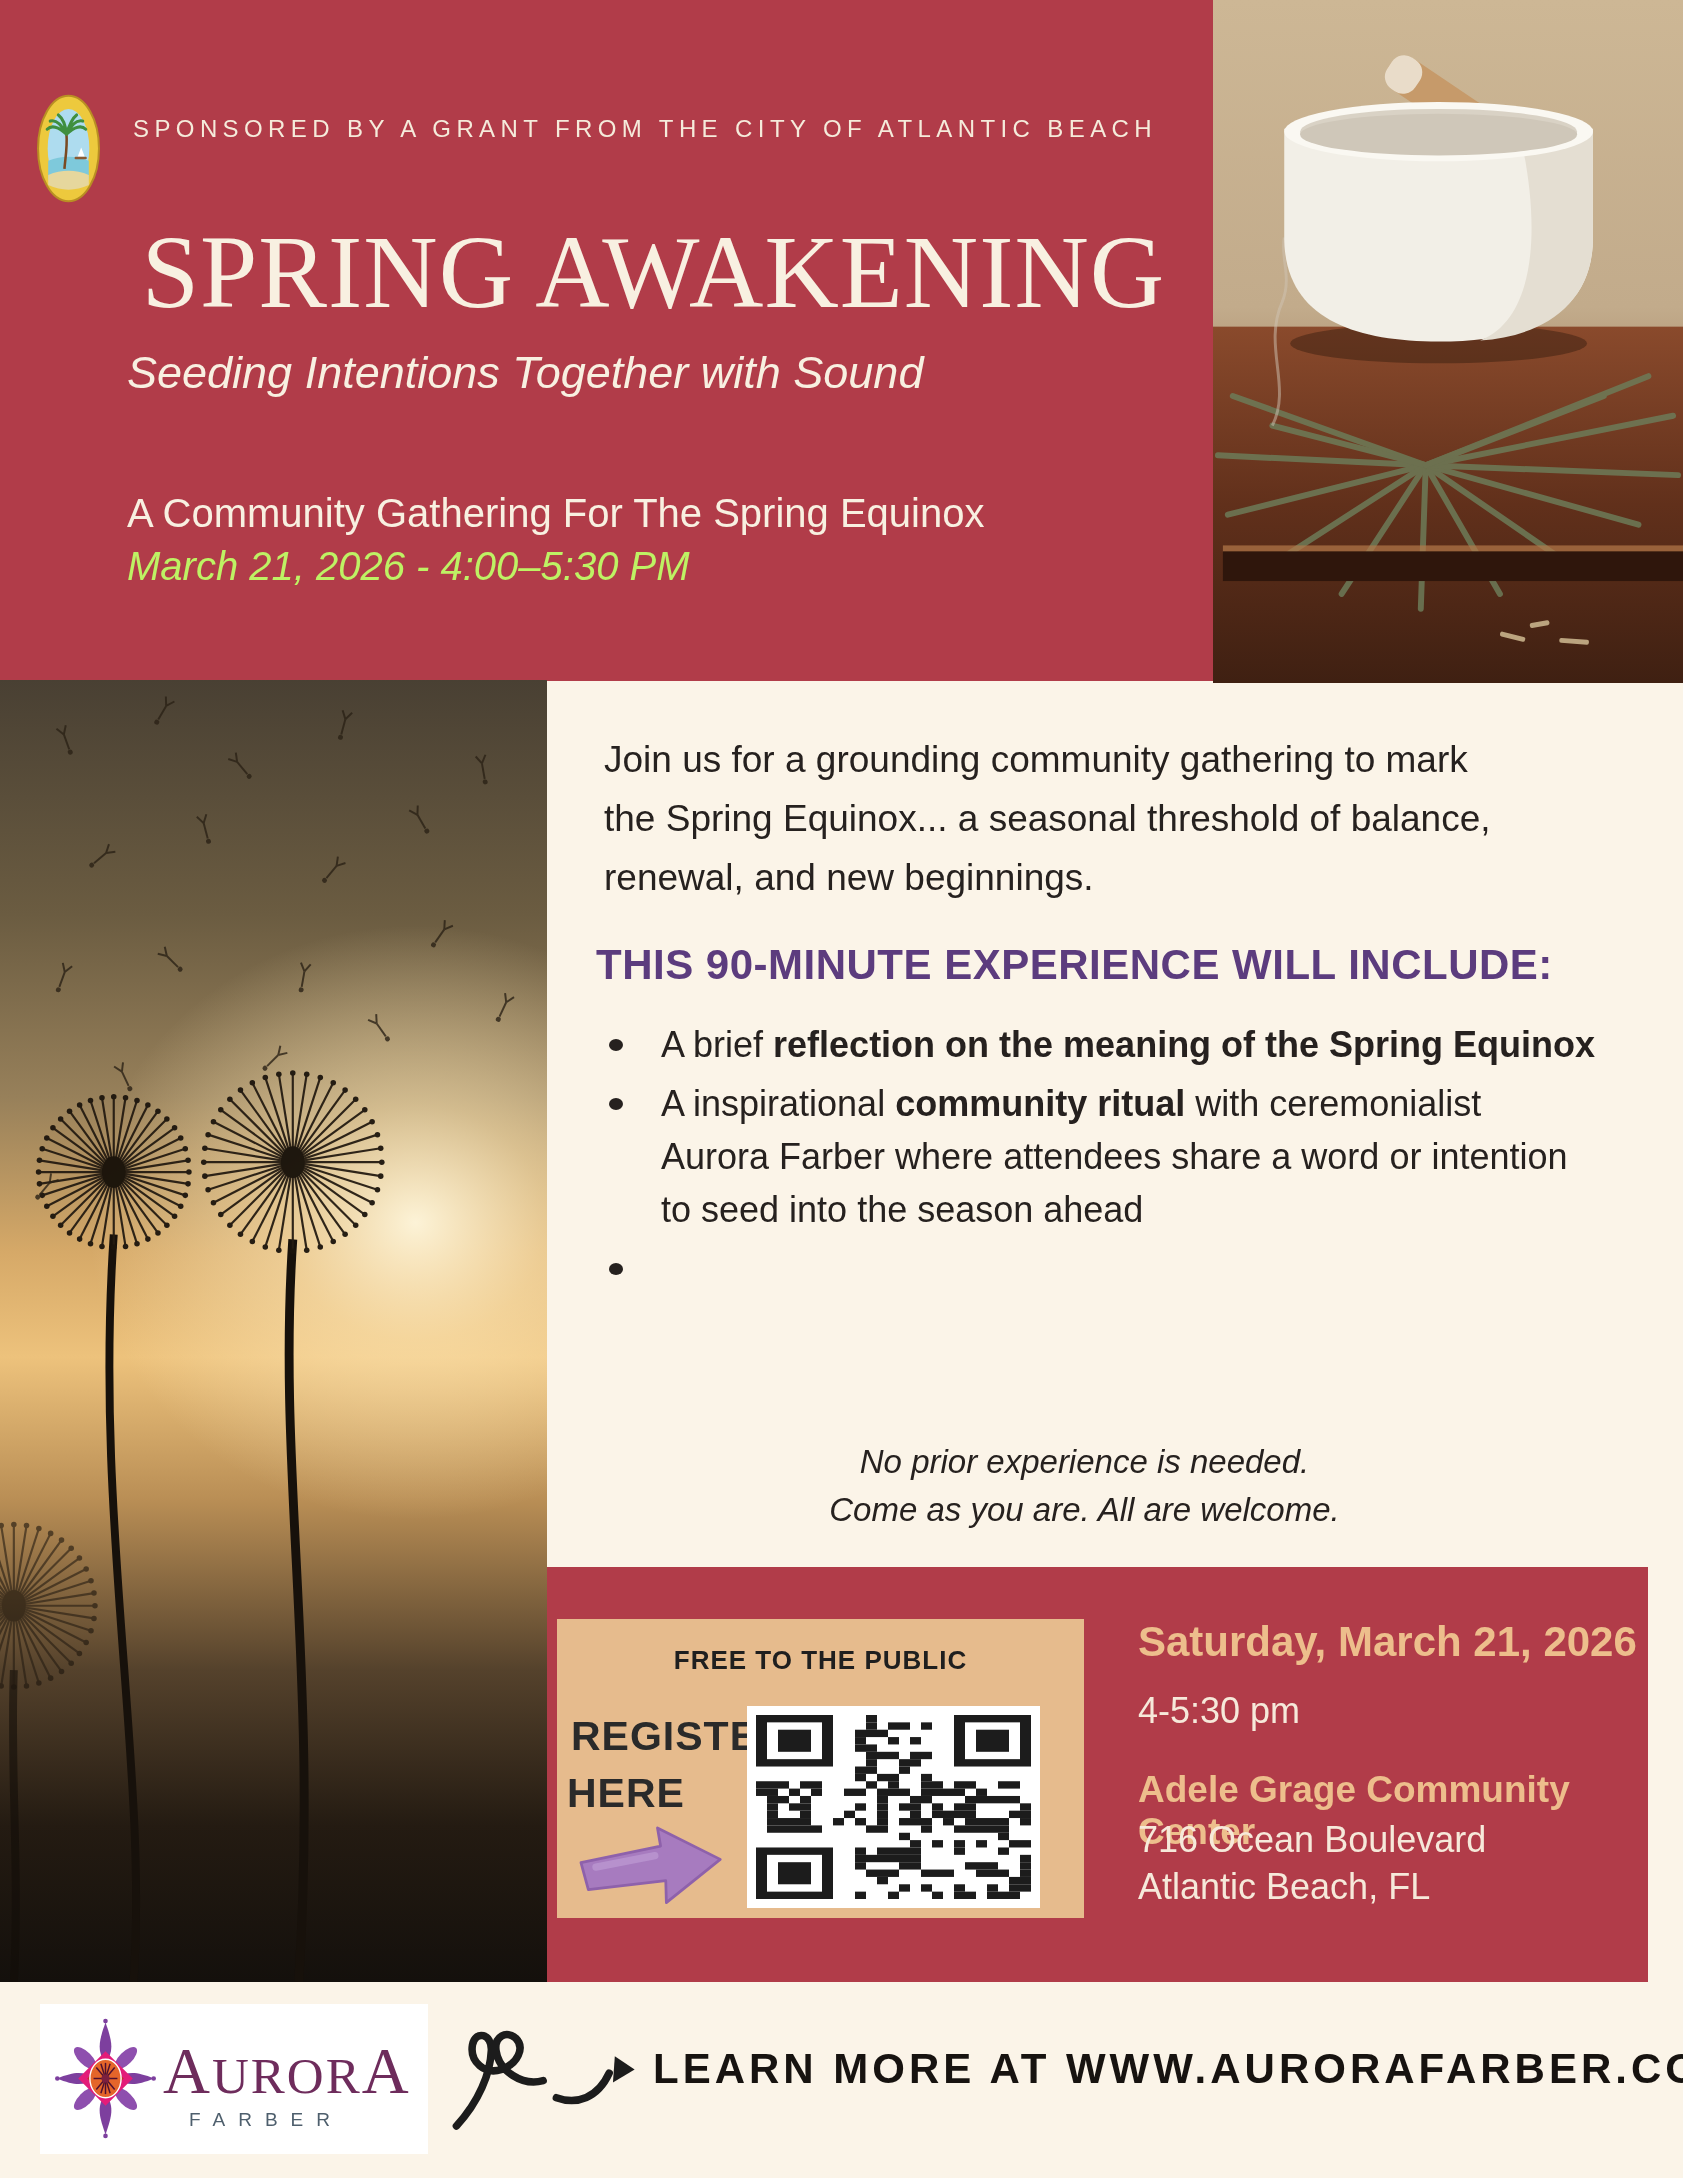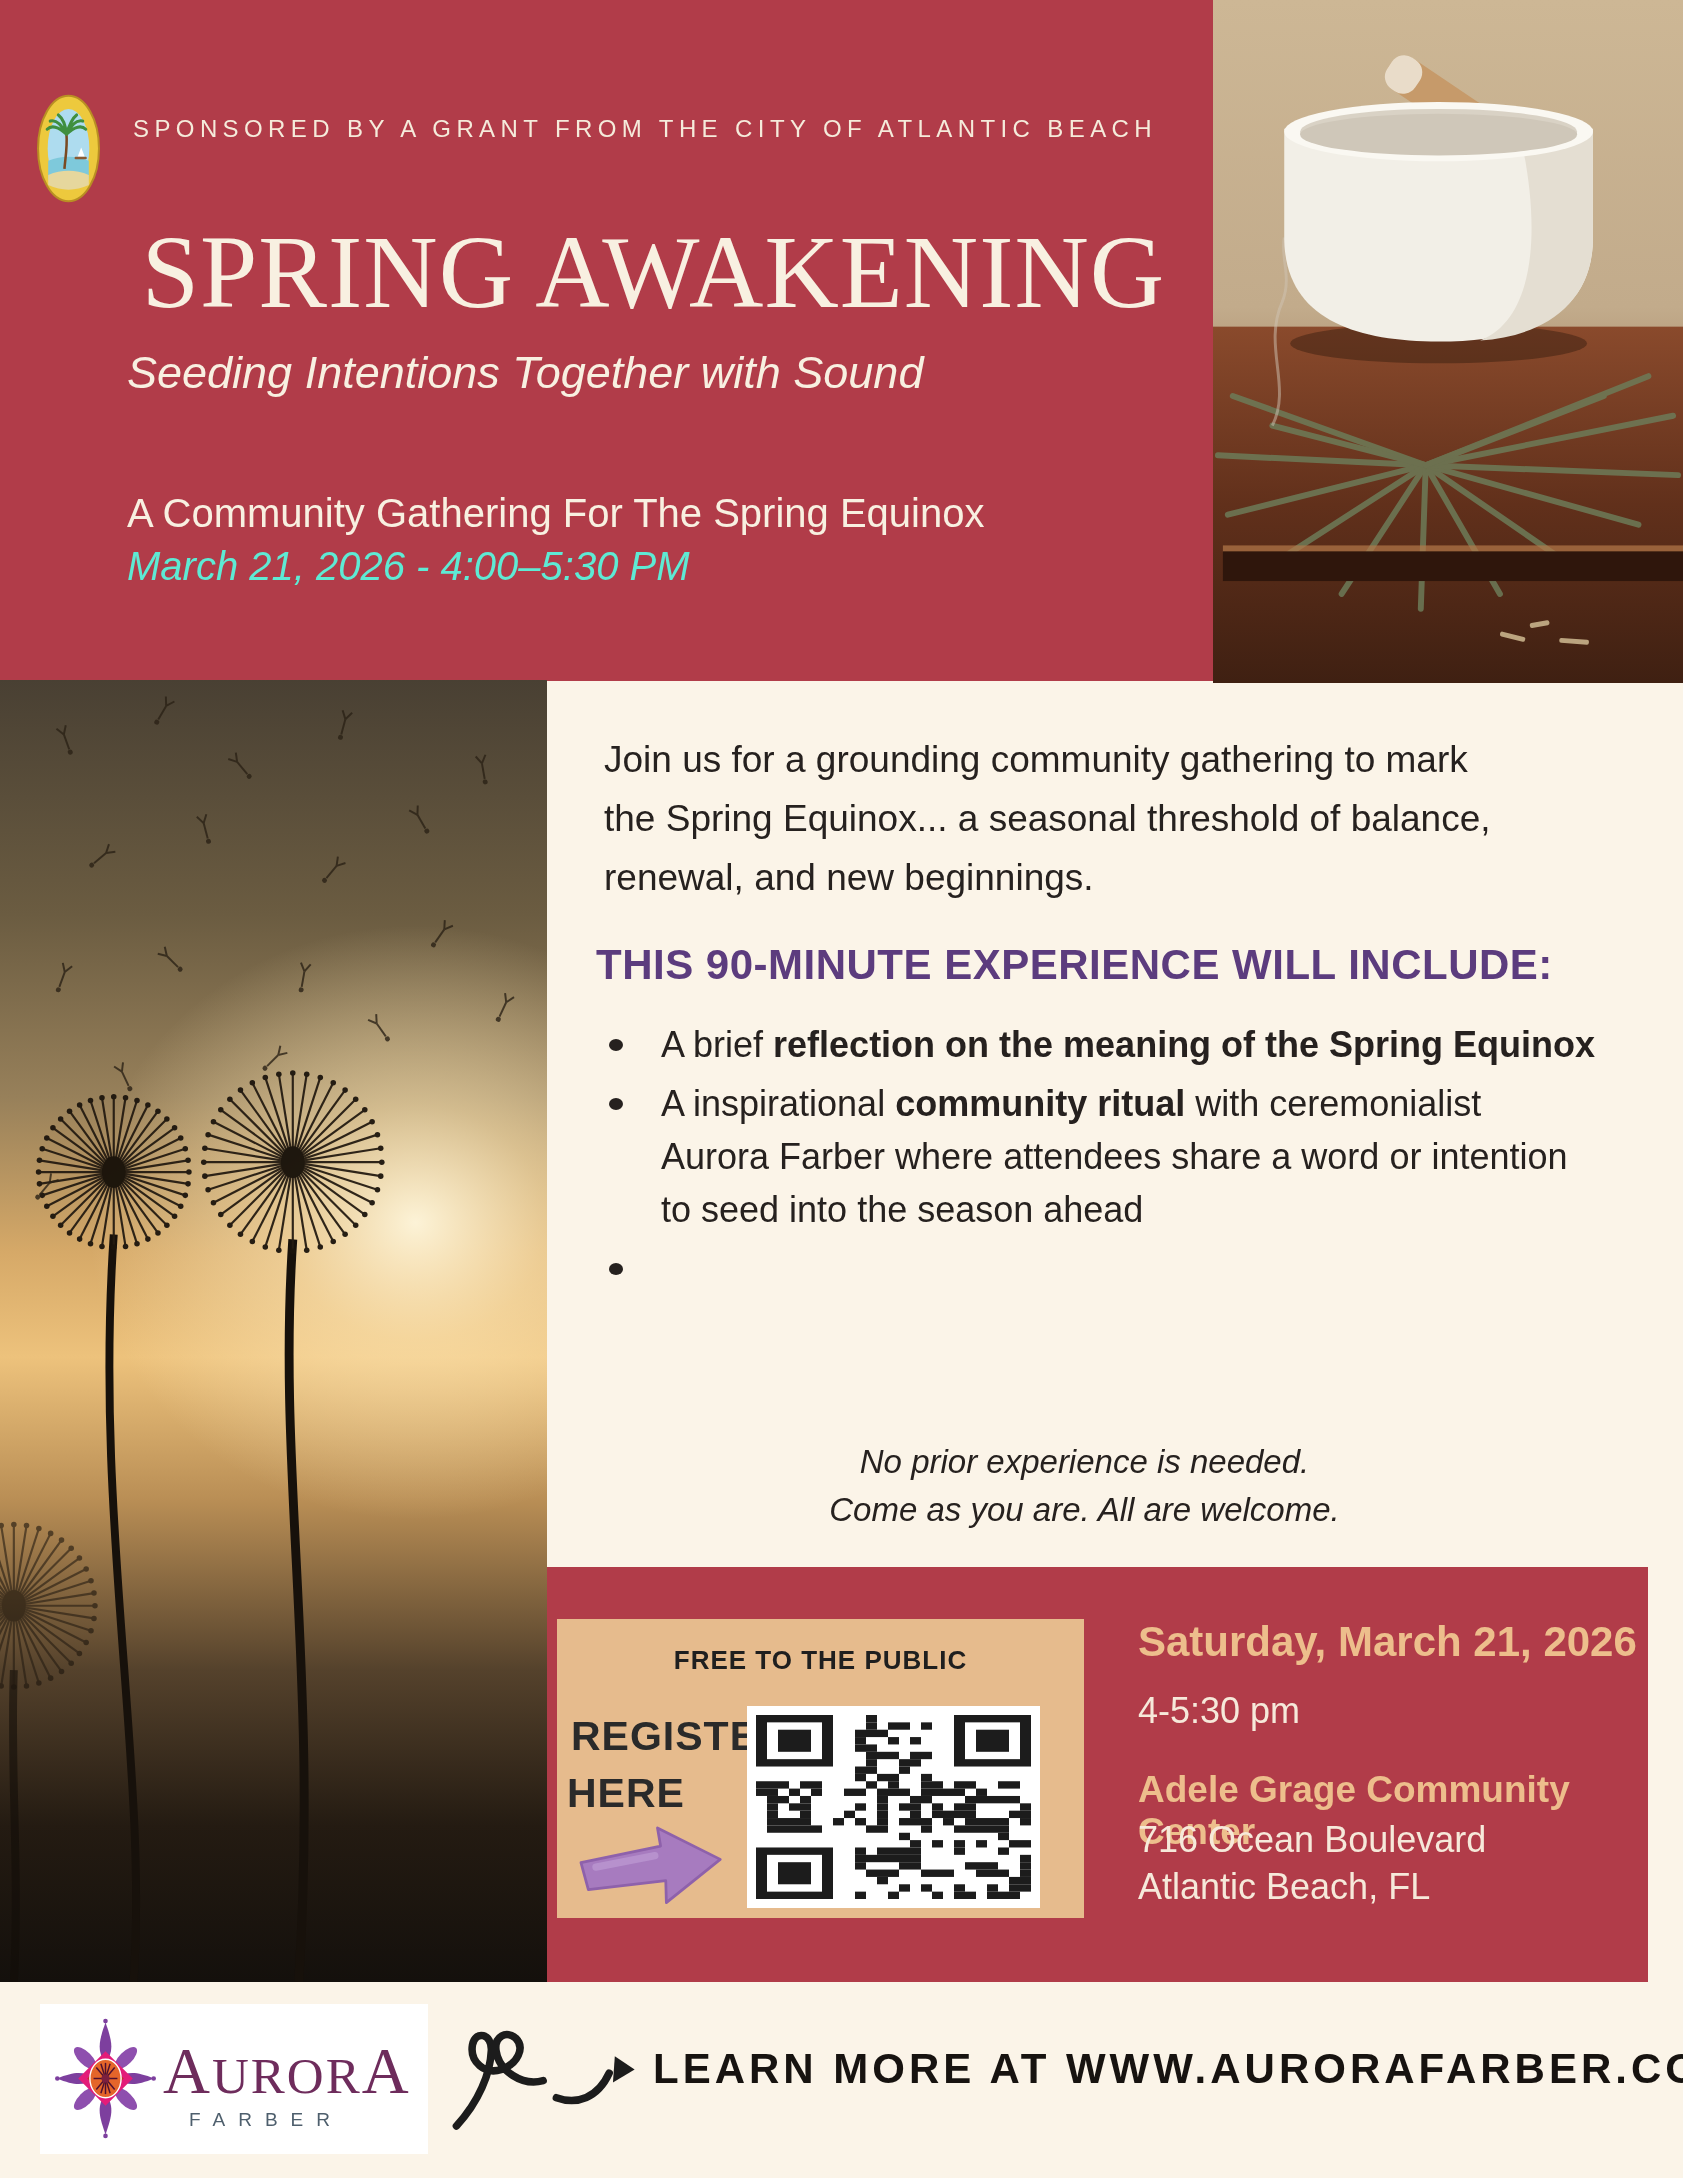--- a/index.html
+++ b/index.html
@@ -10,21 +10,21 @@
   
   #header-red{left:0;top:0;width:1213px;height:681px;background:#B13C49;}
   #seal{left:36px;top:93px;width:65px;height:111px;}
   #sponsor-line{left:133px;top:115px;width:1069px;color:#F5EBDB;font-size:24px;
                 letter-spacing:5.4px;font-weight:400;}
   #flyer-title{left:109px;top:218px;width:1089px;color:#F8F0E1;
                font-family:"Liberation Serif",serif;font-weight:400;font-size:103px;
                letter-spacing:1px;line-height:1.05;text-align:center;}
   #flyer-subtitle{left:127px;top:347px;color:#F8F0E1;font-size:45px;font-style:italic;}
   #gathering-line{left:127px;top:491px;color:#F8F0E1;font-size:40px;}
-  #datetime-line{left:127px;top:544px;color:#5eead4;font-size:40px;font-style:italic;text-align:center;}
+  #datetime-line{left:127px;top:544px;color:#bef264;font-size:40px;font-style:italic;text-align:center;}
 
   
   #photo-bowl{left:1213px;top:0;width:470px;height:683px;}
   #photo-dandelion{left:0;top:680px;width:547px;height:1302px;}
   #photo-bowl svg,#photo-dandelion svg{display:block;width:100%;height:100%;}
 
   
   #intro-text{left:604px;top:730px;width:990px;color:#26211F;font-size:37px;
               line-height:59px;white-space:pre-line;}
   #include-heading{left:596px;top:941px;width:1049px;color:#5C3C7E;font-size:42px;

